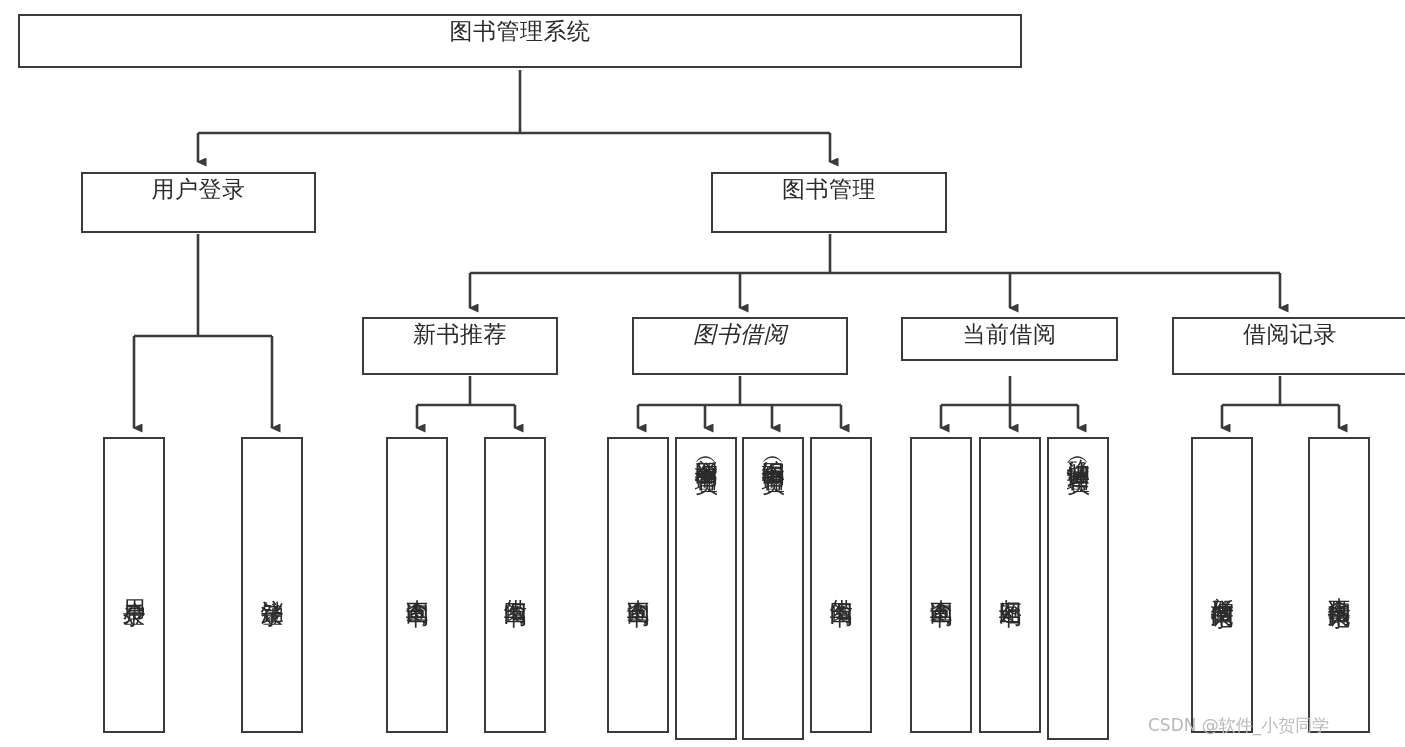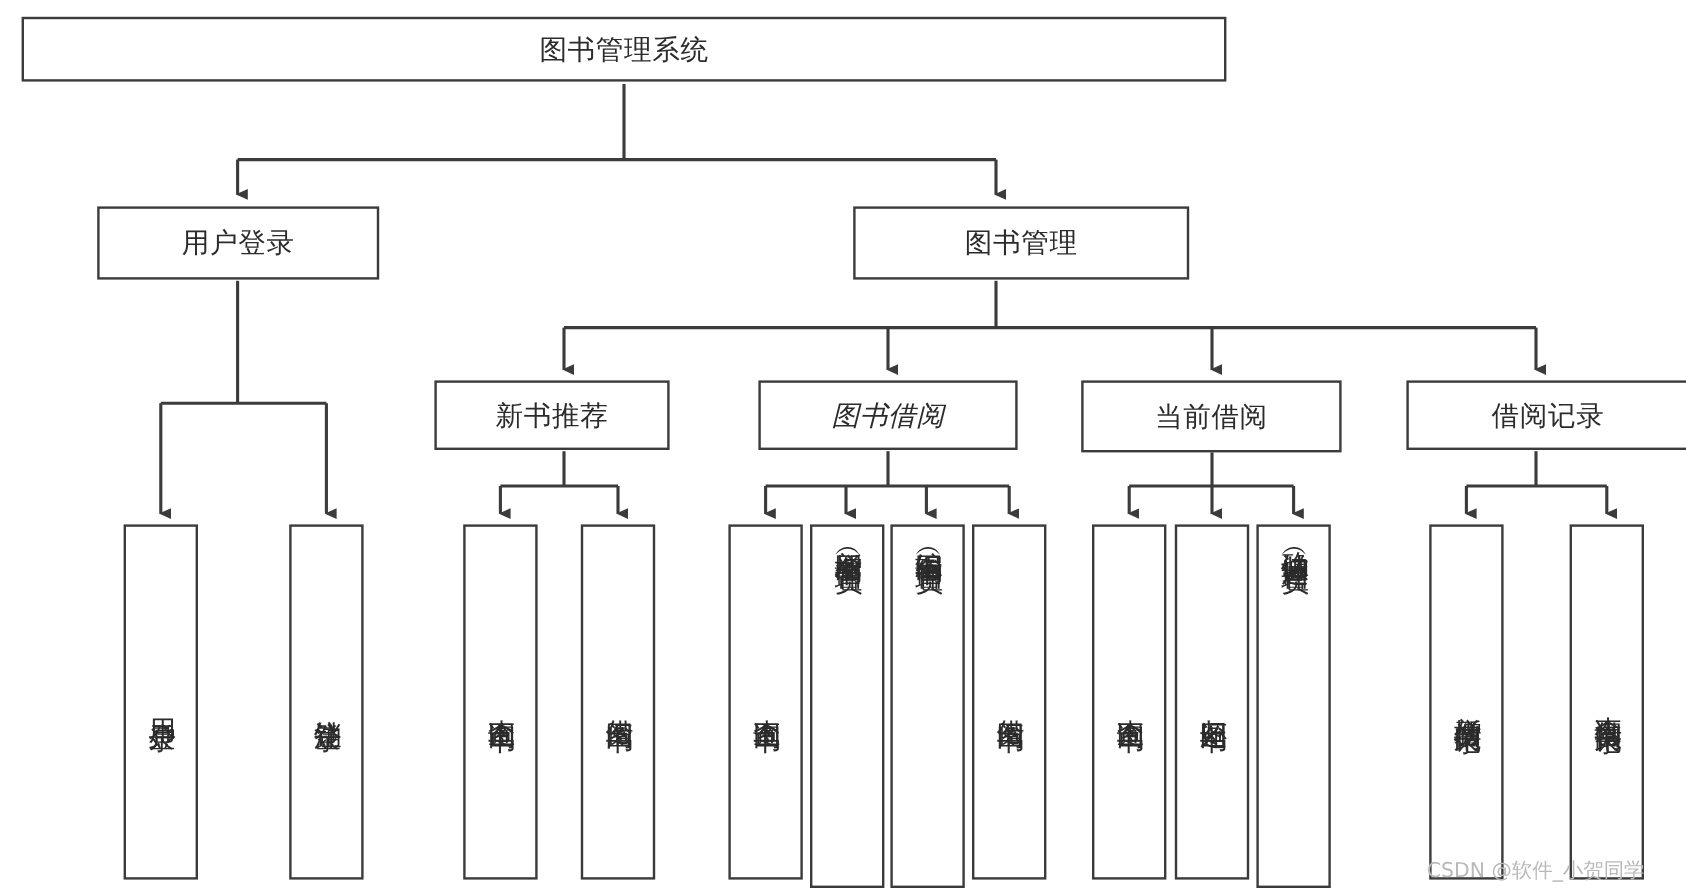--- a/index.html
+++ b/index.html
@@ -16,21 +16,20 @@
     height: 747px;
     background: #ffffff;
     overflow: hidden;
   }
   .node {
     position: absolute;
     box-sizing: border-box;
     background: #ffffff;
     border: 2.5px solid #3b3b3b;
     display: flex;
-    align-items: center;
     justify-content: center;
     color: #2b2b2b;
   }
   .node.horiz {
     font-size: 23px;
     letter-spacing: 0.5px;
   }
   .node.vert {
     align-items: flex-start;
     justify-content: center;
@@ -54,21 +53,21 @@
   svg.links {
     position: absolute;
     left: 0;
     top: 0;
     width: 1405px;
     height: 747px;
     pointer-events: none;
   }
   .watermark {
     position: absolute;
-    left: 1189px;
+    left: 1148px;
     top: 714px;
     font-size: 17px;
     color: #b9b9b9;
     white-space: nowrap;
     font-family: "DejaVu Sans", "Liberation Sans", sans-serif;
     text-align: right;
   }
 </style>
 </head>
 <body>
@@ -125,31 +124,31 @@
     </g>
   </svg>
 
   <div class="node horiz" style="left:18px; top:14px; width:1004px; height:54px;">
     <span>图书管理系统</span>
   </div>
 
   <div class="node horiz" style="left:81px; top:172px; width:235px; height:61px;">
     <span>用户登录</span>
   </div>
-  <div class="node horiz" style="left:711px; top:172px; width:280px; height:61px;">
+  <div class="node horiz" style="left:711px; top:172px; width:236px; height:61px;">
     <span>图书管理</span>
   </div>
 
   <div class="node horiz" style="left:362px; top:317px; width:196px; height:58px;">
     <span>新书推荐</span>
   </div>
   <div class="node horiz" style="left:632px; top:317px; width:216px; height:58px;font-style:italic;">
     <span>图书借阅</span>
   </div>
-  <div class="node horiz" style="left:901px; top:317px; width:217px; height:60px;">
+  <div class="node horiz" style="left:901px; top:317px; width:217px; height:44px;">
     <span>当前借阅</span>
   </div>
   <div class="node horiz" style="left:1172px; top:317px; width:236px; height:58px;">
     <span>借阅记录</span>
   </div>
 
   <div class="node vert centered" style="left:103px; top:437px; width:62px; height:296px;">
     <span class="vlabel">用户登录</span>
   </div>
   <div class="node vert centered" style="left:241px; top:437px; width:62px; height:296px;">

